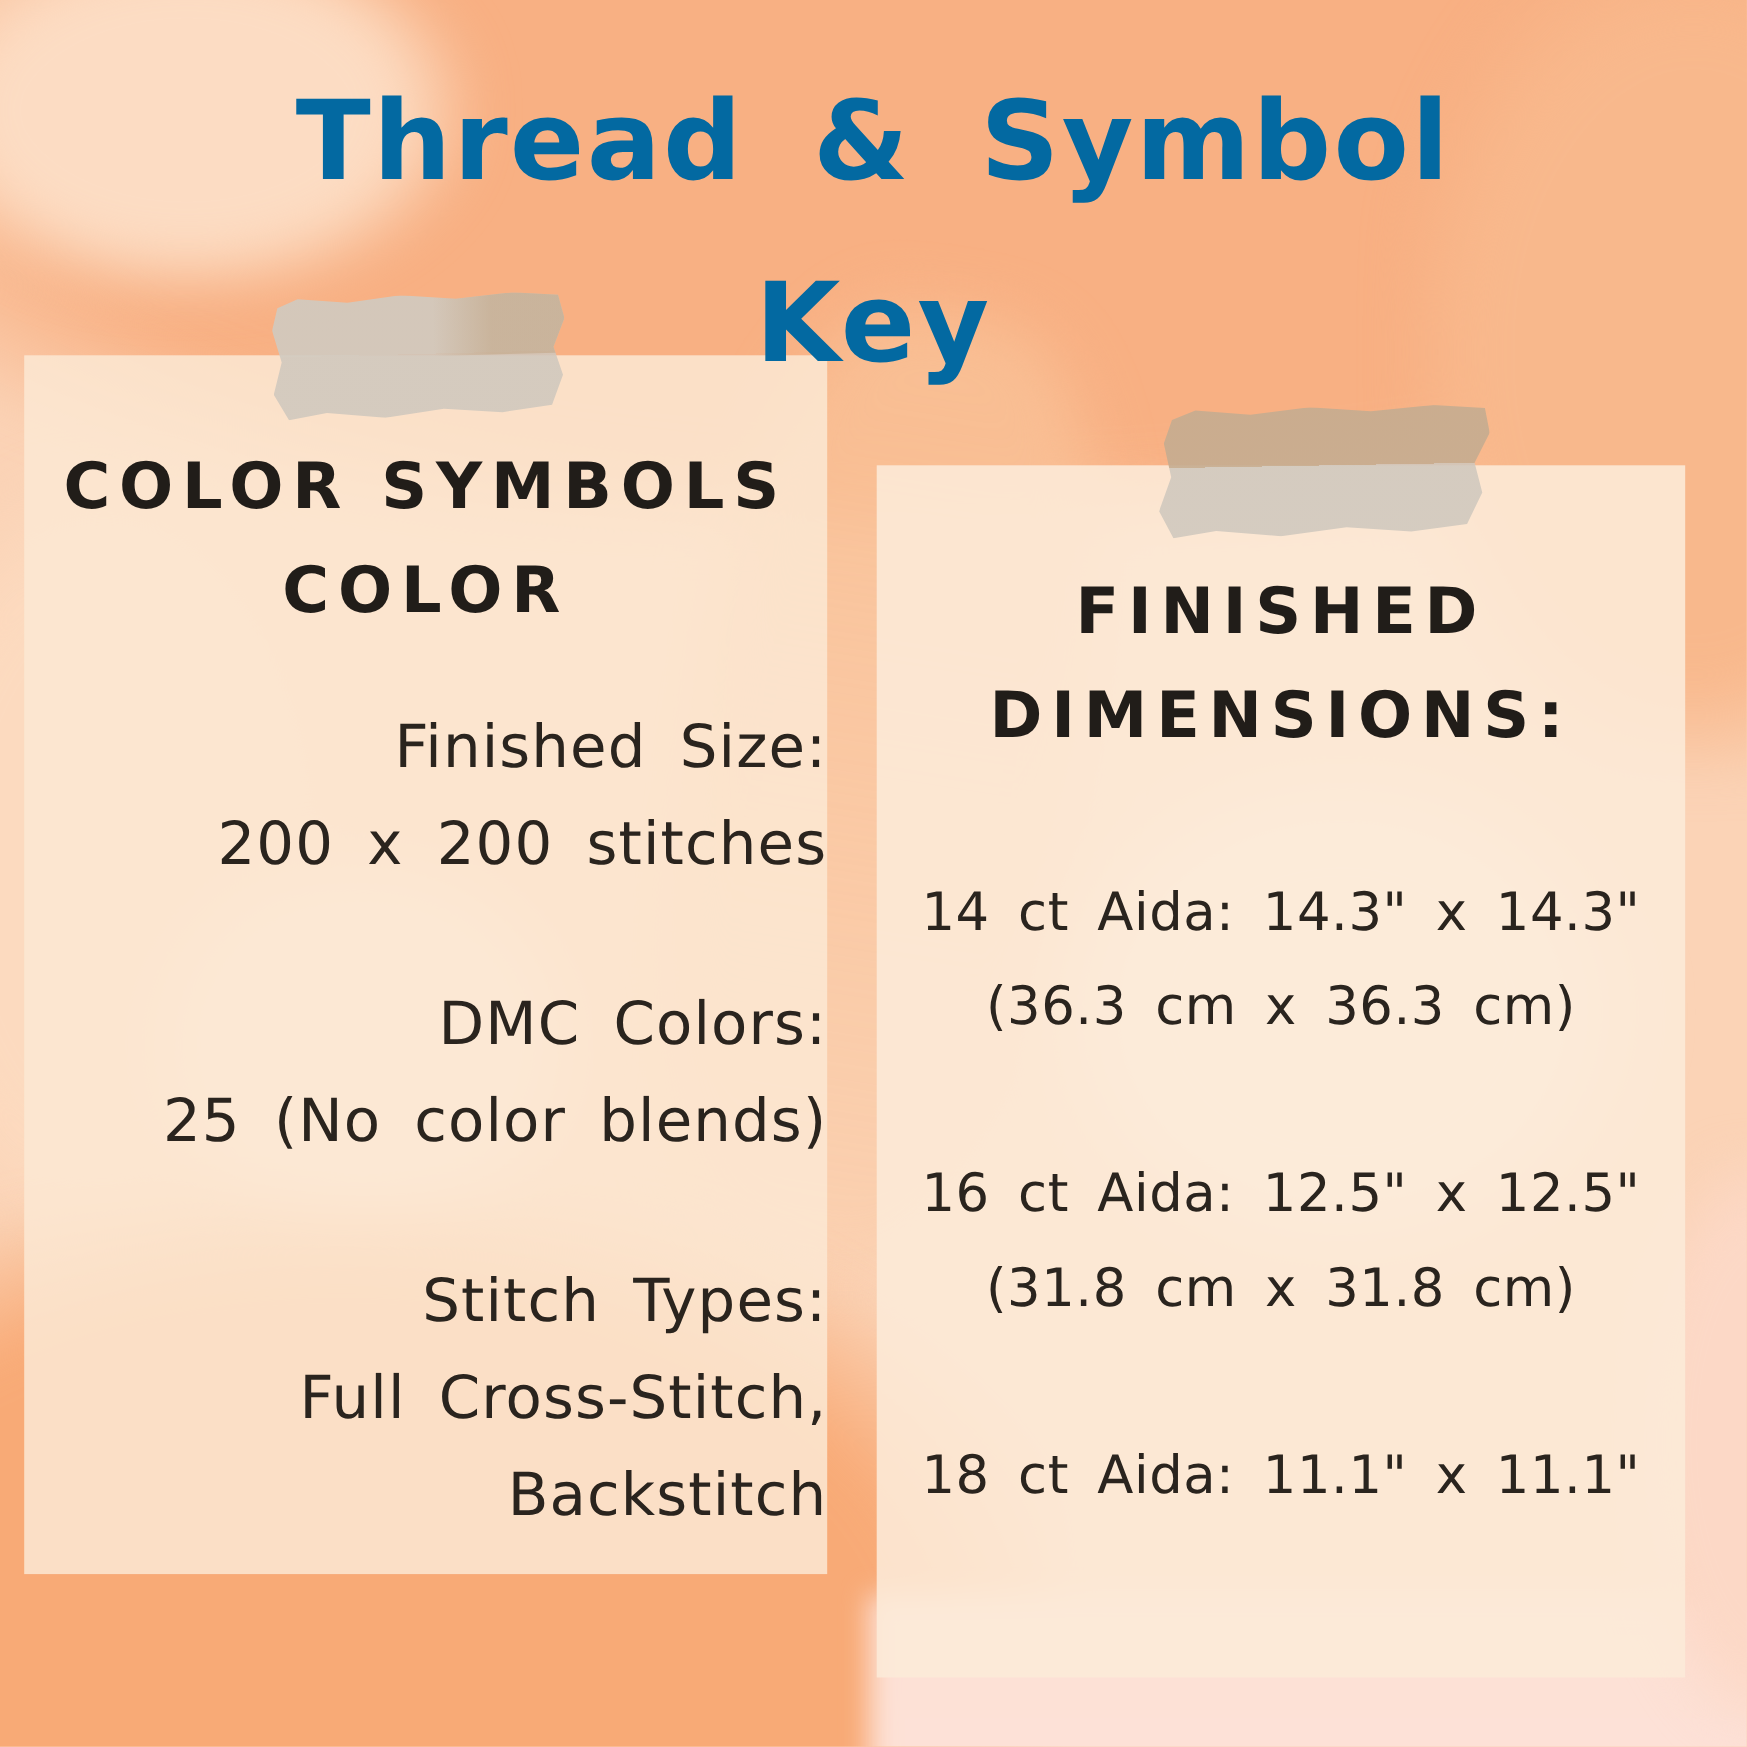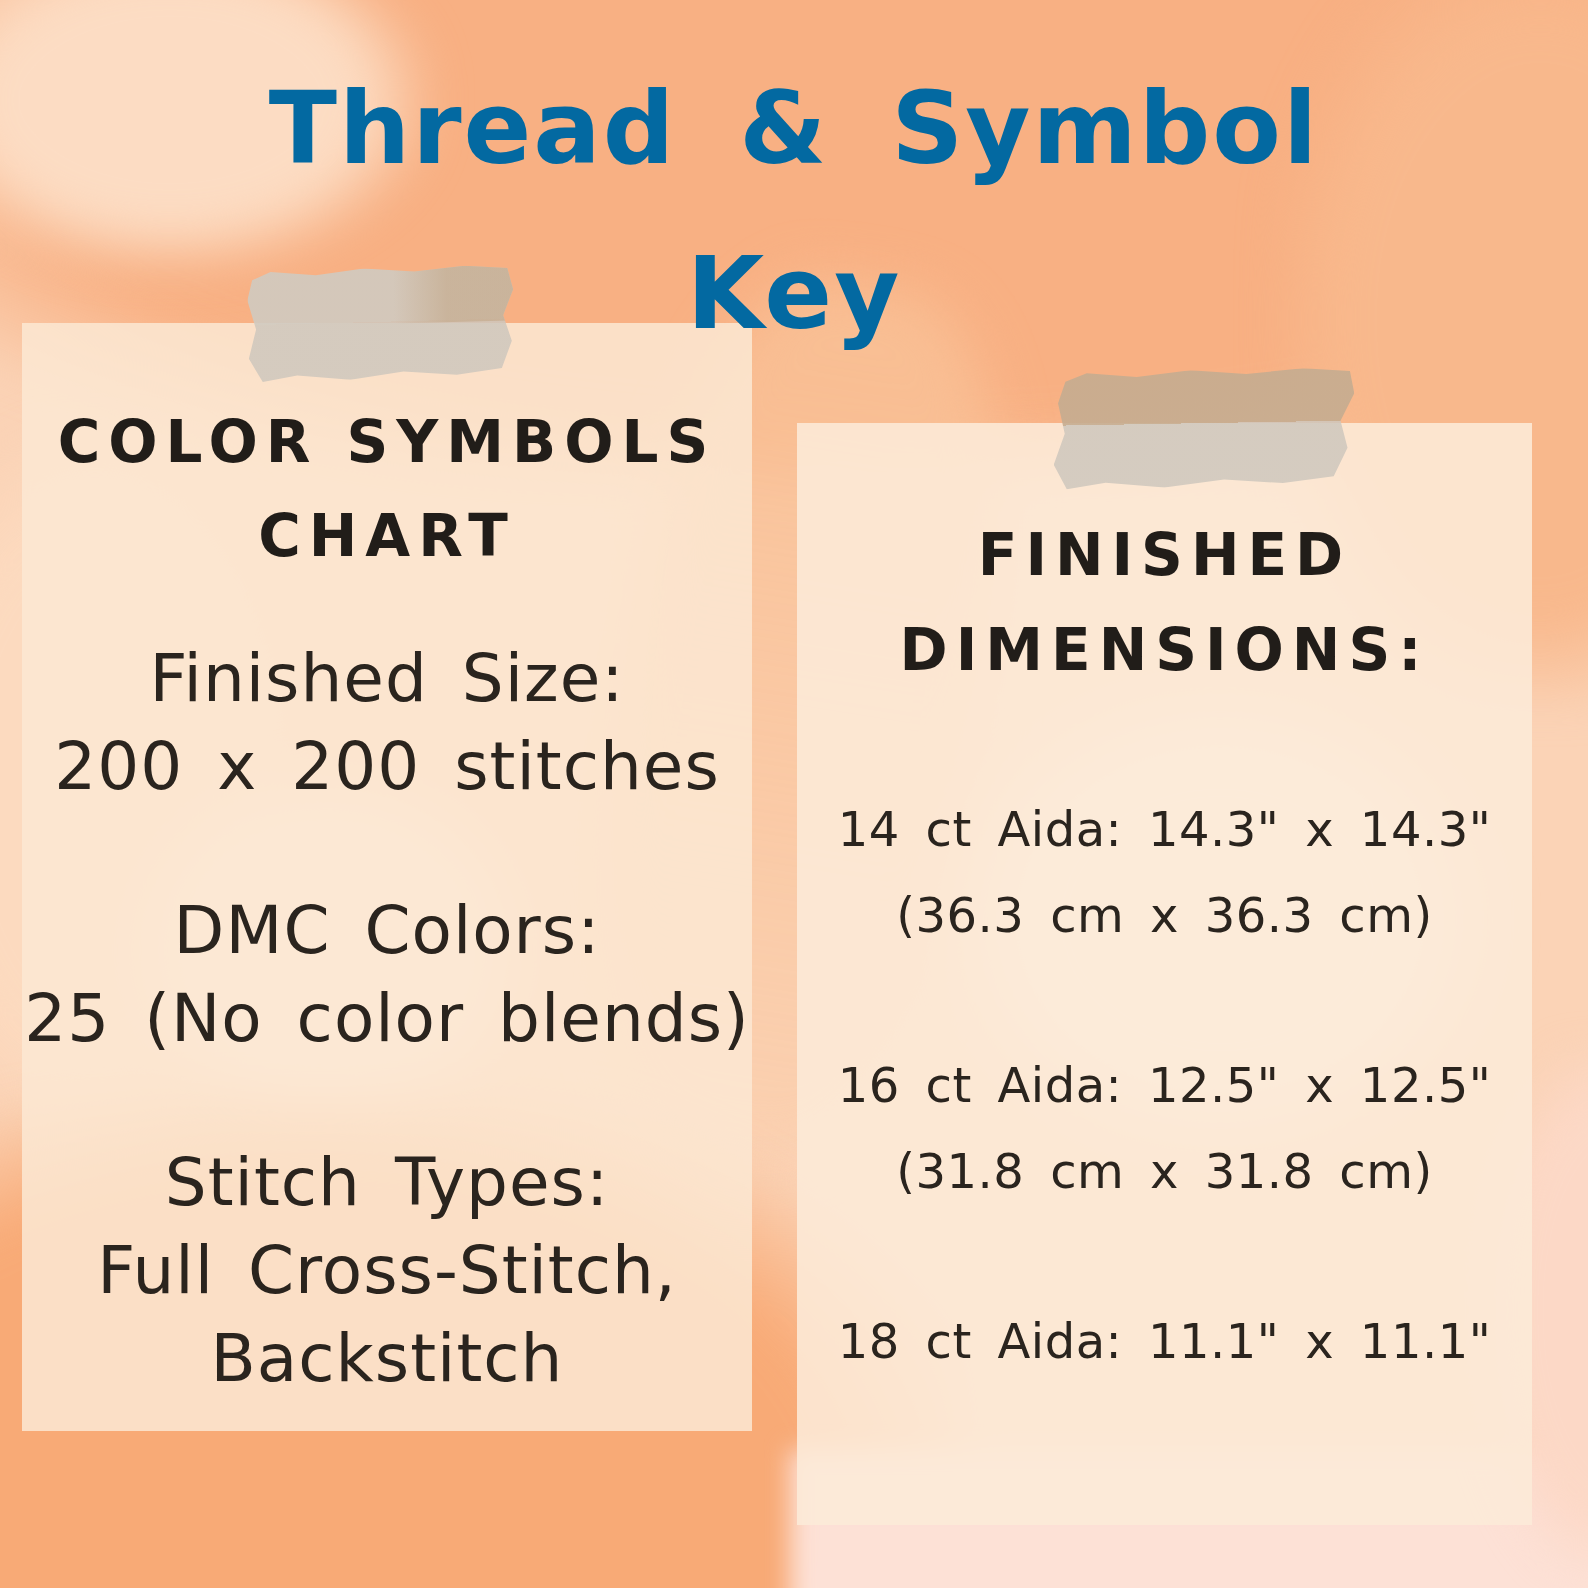--- a/index.html
+++ b/index.html
@@ -36,21 +36,21 @@
   .card{position:absolute;background:rgba(252,232,211,0.86);color:#26211c;text-align:center;}
   .card.left{left:22px;top:323px;width:730px;height:1108px;}
   .card.right{left:797px;top:423px;width:735px;height:1102px;
     background:rgba(252,234,216,0.88);}
 
   .card-head{font-size:58px;letter-spacing:8px;line-height:94px;font-weight:bold;
     color:#211d19;}
   .card.left .card-head{padding-top:72px;}
   .card.right .card-head{padding-top:85px;line-height:95px;}
 
-  .sec{font-size:66px;letter-spacing:1px;word-spacing:12px;line-height:88px;color:#2a241e;}
+  .sec{font-size:54px;letter-spacing:1px;word-spacing:12px;line-height:88px;color:#2a241e;text-align:right;}
   .sec.s1{margin-top:52px;}
   .sec.s2{margin-top:76px;}
   .sec.s3{margin-top:76px;}
 
   .entry{font-size:48px;letter-spacing:.5px;word-spacing:10px;line-height:86px;color:#2a241e;}
   .entry.e1{margin-top:88px;}
   .entry.e2{margin-top:84px;}
   .entry.e3{margin-top:84px;}
 
   
@@ -85,21 +85,21 @@
     <div class="blob mid-cream"></div>
     <div class="blob left-cream"></div>
     <div class="blob bottom-left-orange"></div>
     <div class="blob bottom-right-pink"></div>
     <div class="blob right-low-light"></div>
   </div>
 
   <div class="card left">
     <div class="card-head">
       <div>COLOR SYMBOLS</div>
-      <div>CHART</div>
+      <div>COLOR</div>
     </div>
     <div class="sec s1">
       <div>Finished Size:</div>
       <div>200 x 200 stitches</div>
     </div>
     <div class="sec s2">
       <div>DMC Colors:</div>
       <div>25 (No color blends)</div>
     </div>
     <div class="sec s3">

